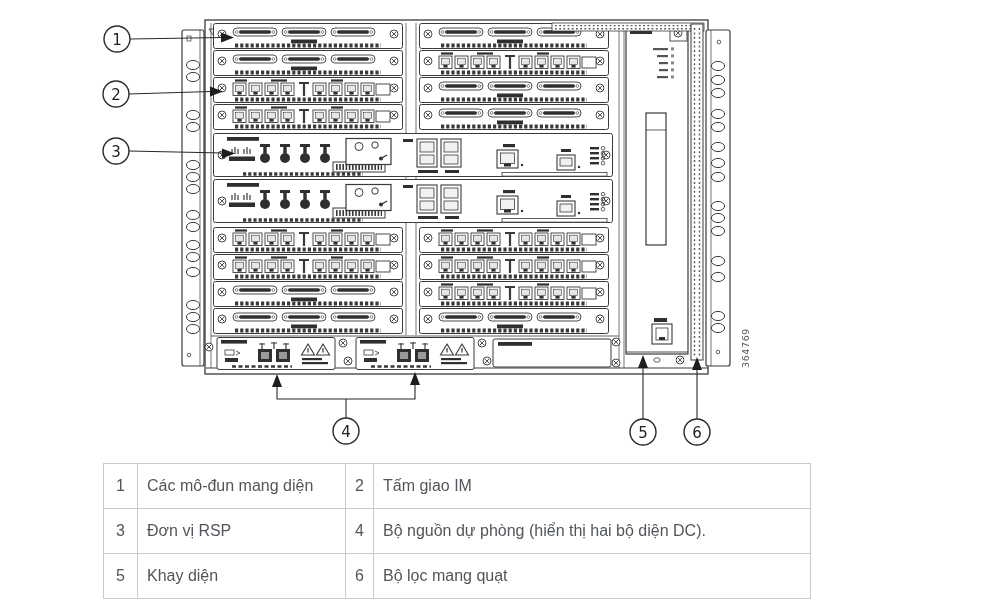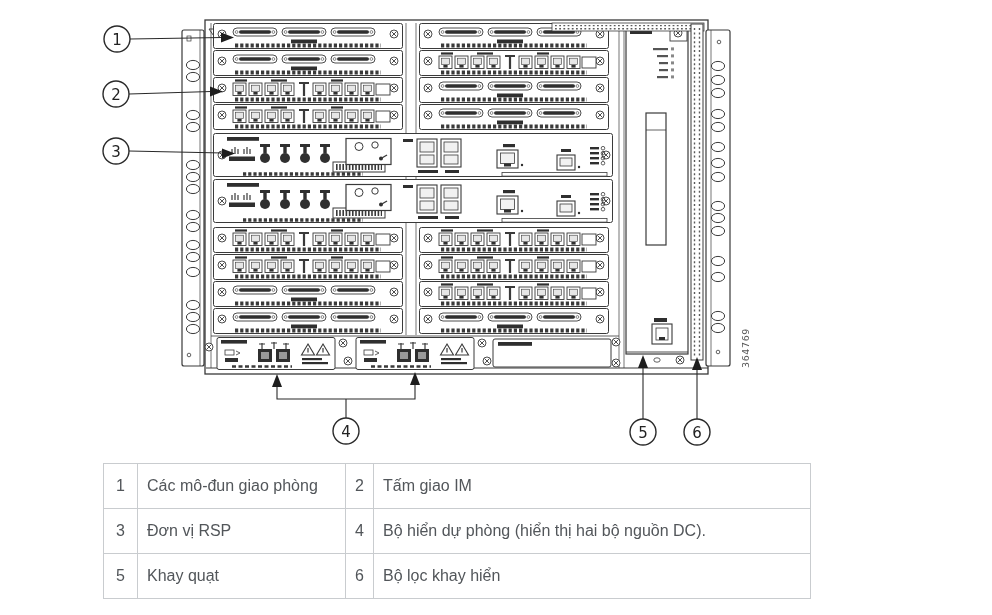--- a/index.html
+++ b/index.html
@@ -344,32 +344,32 @@
 <table class="legend">
   <colgroup>
         <col style="width:34px">
         <col style="width:208px">
         <col style="width:28px">
         <col style="width:437px">
       </colgroup>
   <tbody>
         <tr>
     <td class="num">1</td>
-    <td class="lab">Các mô-đun giao phòng</td>
+    <td class="lab">Các mô-đun mang diện</td>
     <td class="num">2</td>
     <td class="lab">Tấm giao IM</td>
   </tr>
   <tr>
     <td class="num">3</td>
     <td class="lab">Đơn vị RSP</td>
     <td class="num">4</td>
-    <td class="lab">Bộ hiển dự phòng (hiển thị hai bộ nguồn DC).</td>
+    <td class="lab">Bộ nguồn dự phòng (hiển thị hai bộ diện DC).</td>
   </tr>
   <tr>
     <td class="num">5</td>
-    <td class="lab">Khay quạt</td>
+    <td class="lab">Khay diện</td>
     <td class="num">6</td>
-    <td class="lab">Bộ lọc khay hiển</td>
+    <td class="lab">Bộ lọc mang quạt</td>
   </tr>
 </tbody>
     </table>
 
 </div>
 
 </body></html>

